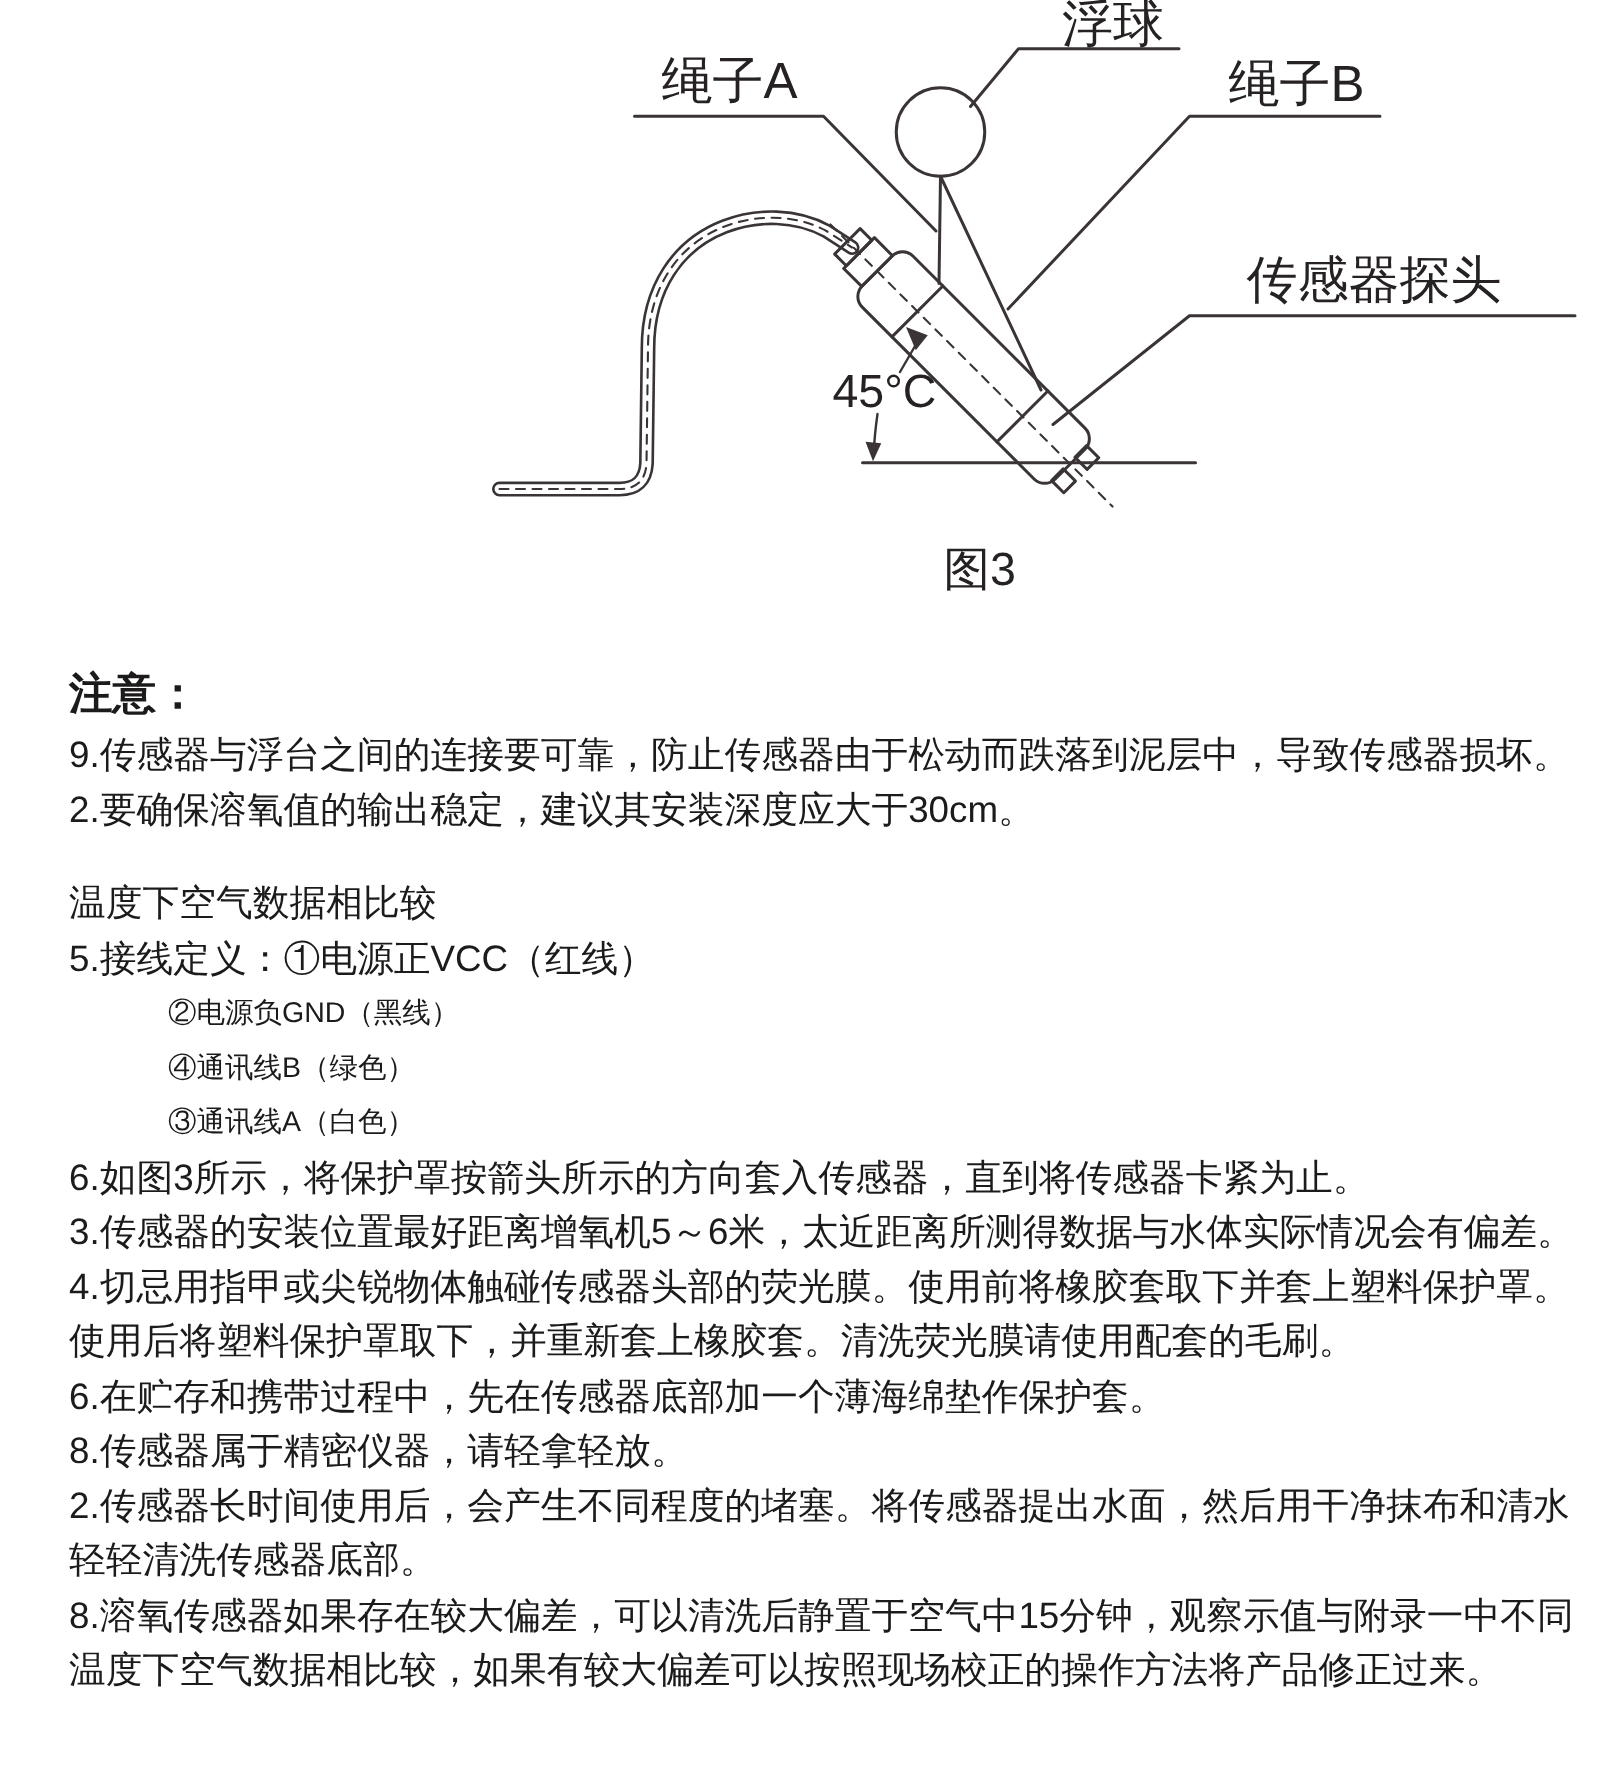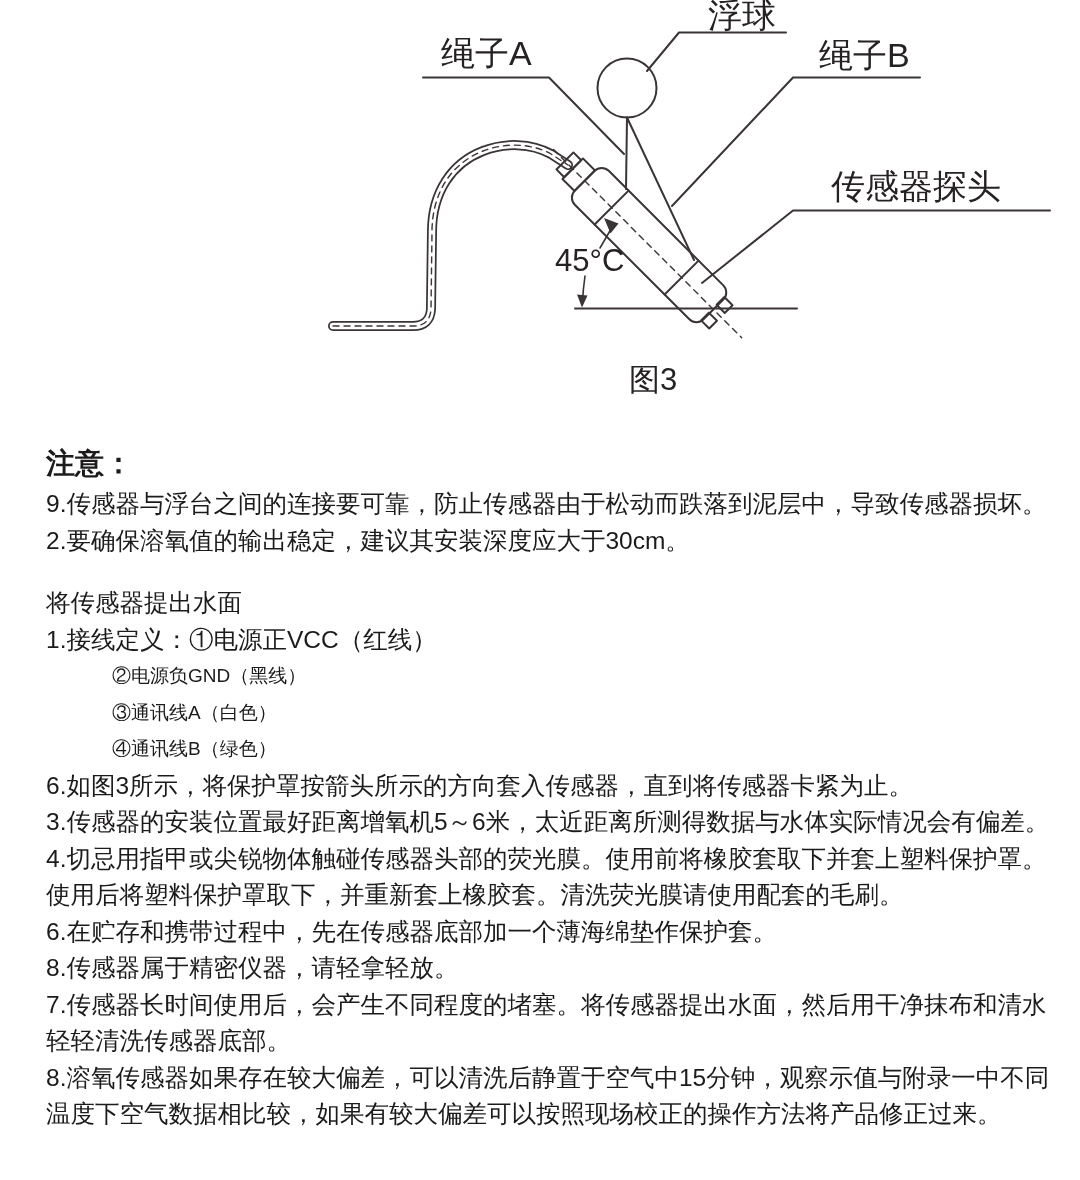--- a/index.html
+++ b/index.html
@@ -107,30 +107,30 @@
       <text x="555" y="271" font-size="31">45°C</text>
       <text x="629" y="390" font-size="31">图3</text>
     </svg>
   </div>
 
   <div id="doc-lines">
       <div class="ln h">注意：</div>
       <div class="ln b">9.传感器与浮台之间的连接要可靠，防止传感器由于松动而跌落到泥层中，导致传感器损坏。</div>
       <div class="ln b">2.要确保溶氧值的输出稳定，建议其安装深度应大于30cm。</div>
       <div class="ln gap"></div>
-      <div class="ln b">将传感器提出水面</div>
-      <div class="ln b">1.接线定义：①电源正VCC（红线）</div>
+      <div class="ln b">温度下空气数据相比较</div>
+      <div class="ln b">5.接线定义：①电源正VCC（红线）</div>
       <div class="ln i">②电源负GND（黑线）</div>
+      <div class="ln i">④通讯线B（绿色）</div>
       <div class="ln i">③通讯线A（白色）</div>
-      <div class="ln i">④通讯线B（绿色）</div>
       <div class="ln b">6.如图3所示，将保护罩按箭头所示的方向套入传感器，直到将传感器卡紧为止。</div>
       <div class="ln b">3.传感器的安装位置最好距离增氧机5～6米，太近距离所测得数据与水体实际情况会有偏差。</div>
       <div class="ln b">4.切忌用指甲或尖锐物体触碰传感器头部的荧光膜。使用前将橡胶套取下并套上塑料保护罩。</div>
       <div class="ln b">使用后将塑料保护罩取下，并重新套上橡胶套。清洗荧光膜请使用配套的毛刷。</div>
       <div class="ln b">6.在贮存和携带过程中，先在传感器底部加一个薄海绵垫作保护套。</div>
       <div class="ln b">8.传感器属于精密仪器，请轻拿轻放。</div>
-      <div class="ln b">7.传感器长时间使用后，会产生不同程度的堵塞。将传感器提出水面，然后用干净抹布和清水</div>
+      <div class="ln b">2.传感器长时间使用后，会产生不同程度的堵塞。将传感器提出水面，然后用干净抹布和清水</div>
       <div class="ln b">轻轻清洗传感器底部。</div>
       <div class="ln b">8.溶氧传感器如果存在较大偏差，可以清洗后静置于空气中15分钟，观察示值与附录一中不同</div>
       <div class="ln b">温度下空气数据相比较，如果有较大偏差可以按照现场校正的操作方法将产品修正过来。</div>
     </div>
 
 </div>
 
 </body></html>

